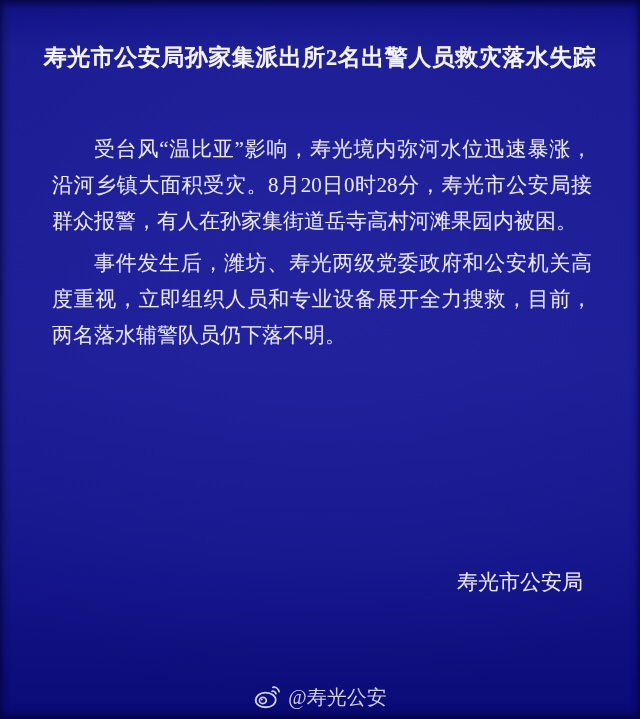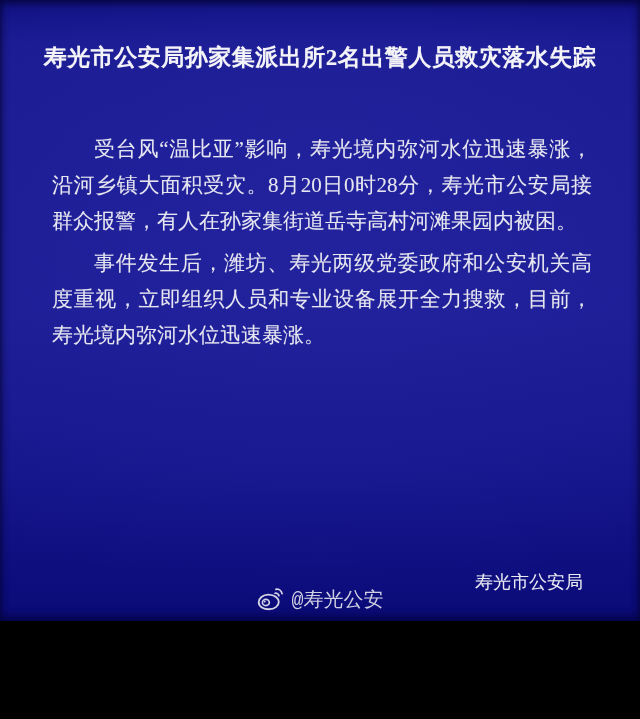--- a/index.html
+++ b/index.html
@@ -1,19 +1,19 @@
 <!DOCTYPE html>
 <html lang="zh"><head>
 <meta charset="utf-8">
 <style>
   html, body { margin: 0; padding: 0; background: #000; }
   .page {
     position: relative;
     width: 640px;
-    height: 621px;
+    height: 719px;
     overflow: hidden;
     background:
       radial-gradient(ellipse 140% 100% at 50% 35%, rgba(48,48,180,0.35) 0%, rgba(0,0,60,0) 62%),
       linear-gradient(180deg, #0f0f80 0%, #1a1a90 7%, #1c1c94 50%, #15158a 78%, #0a0a78 100%);
     box-shadow: inset 0 4px 7px rgba(0,0,40,.65), inset 0 -5px 10px rgba(0,0,40,.55);
     font-family: "Liberation Serif", "DejaVu Serif", serif;
     color: #e6e6f0;
   }
   .title {
     position: absolute;
@@ -40,50 +40,50 @@
   }
   .body-text p {
     margin: 0 0 6px 0;
     text-indent: 2em;
   }
   .signature-block {
     position: absolute;
     top: 563px;
     right: 57px;
     text-align: right;
-    font-size: 18px;
+    font-size: 21px;
     line-height: 38px;
     color: #e9e9f2;
     text-shadow: 0 0 1px rgba(230,230,250,.25);
   }
   .footer {
     position: absolute;
     left: 0;
     bottom: 8px;
     width: 640px;
     display: flex;
     align-items: center;
     justify-content: center;
     gap: 8px;
     color: #cfcfe2;
     font-size: 20px;
-    font-family: Liberation Mono, monospace;
+    font-family: Liberation Serif, serif;
   }
   .weibo-icon { display: inline-flex; opacity: .9; }
 </style>
 </head>
 <body>
 
 <div class="page">
 
   <h1 class="title">寿光市公安局孙家集派出所2名出警人员救灾落水失踪</h1>
 
   <div class="body-text">
     <p>受台风“温比亚”影响，寿光境内弥河水位迅速暴涨，沿河乡镇大面积受灾。8月20日0时28分，寿光市公安局接群众报警，有人在孙家集街道岳寺高村河滩果园内被困。</p>
-    <p>事件发生后，潍坊、寿光两级党委政府和公安机关高度重视，立即组织人员和专业设备展开全力搜救，目前，寿光境内弥河水位迅速暴涨。</p>
+    <p>事件发生后，潍坊、寿光两级党委政府和公安机关高度重视，立即组织人员和专业设备展开全力搜救，目前，两名落水辅警队员仍下落不明。</p>
   </div>
 
   <div class="signature-block">
     <div>寿光市公安局</div>
   </div>
 
   <div class="footer">
     <span class="weibo-icon">
       <svg width="27" height="27" viewBox="0 0 32 32" fill="none" stroke="#e9e9f2" aria-hidden="true">
         <path d="M14.5 10.2 C8 10.2 3.2 14.8 3.2 19.4 C3.2 24.6 9.2 27.6 15.2 27.6 C22.2 27.6 27 23.6 27 19.1 C27 14.6 22.6 10.2 14.5 10.2 Z" stroke-width="2.2"></path>

